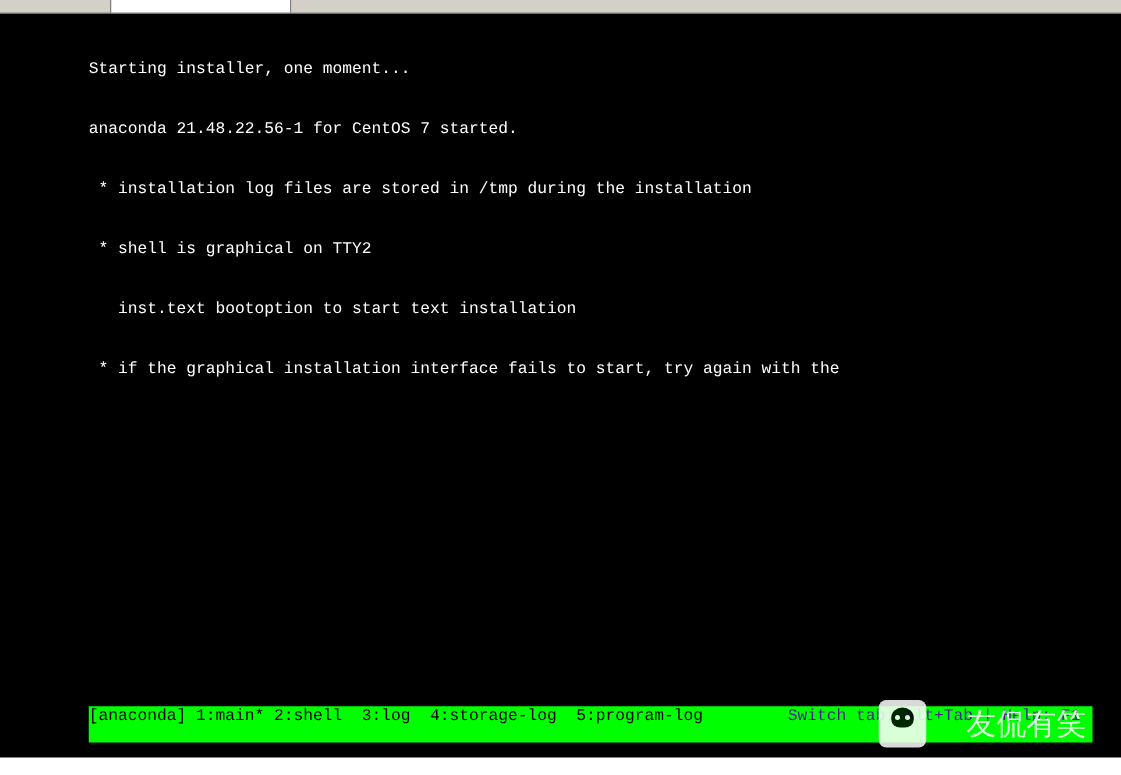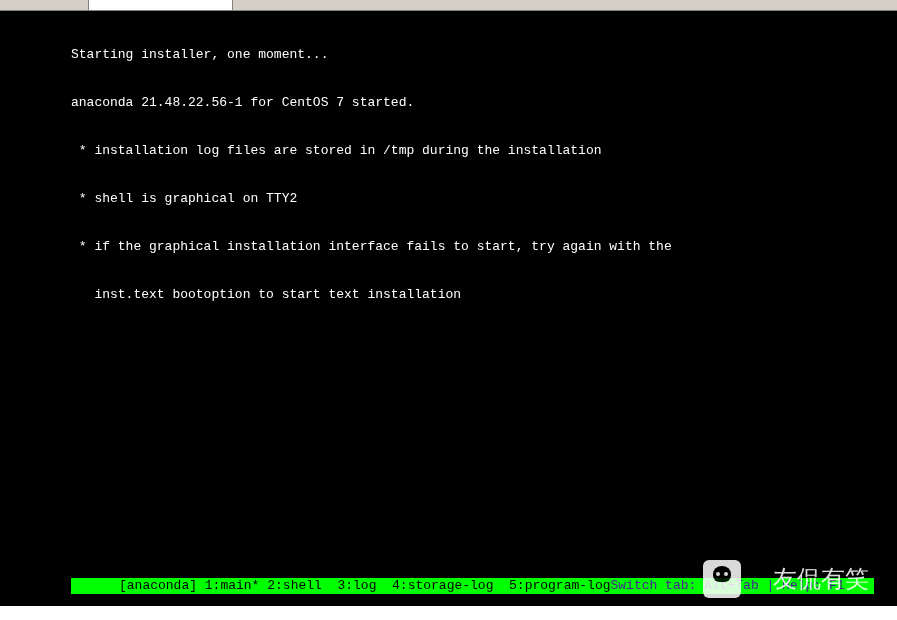--- a/index.html
+++ b/index.html
@@ -46,30 +46,29 @@
       white-space: pre;
     }
     .terminal-line {
       padding-left: 71px;
     }
     .status-bar {
       position: absolute;
       bottom: 14px;
       left: 71px;
       right: 23px;
-      height: 16px;
+      height: 29px;
       background: #00ff00;
       color: #000;
       font-family: "Courier New", monospace;
       font-size: 13px;
       line-height: 16px;
       display: flex;
-      justify-content: flex-start;
+      justify-content: space-between;
       white-space: pre;
-      padding-left: 48px;
     }
     .status-left {
       color: #000;
     }
     .status-right {
       color: #4c1d95;
       padding-right: 2px;
     }
     .bottom-area {
       position: absolute;
@@ -131,22 +130,22 @@
 
 <div class="top-bar">
   <div class="tab-area"></div>
 </div>
 
 <div class="terminal">
   <div class="terminal-line">Starting installer, one moment...</div>
   <div class="terminal-line">anaconda 21.48.22.56-1 for CentOS 7 started.</div>
   <div class="terminal-line"> * installation log files are stored in /tmp during the installation</div>
   <div class="terminal-line"> * shell is graphical on TTY2</div>
+  <div class="terminal-line">   inst.text bootoption to start text installation</div>
   <div class="terminal-line"> * if the graphical installation interface fails to start, try again with the</div>
-  <div class="terminal-line">   inst.text bootoption to start text installation</div>
 
   <div class="status-bar">
     <span class="status-left">[anaconda] 1:main* 2:shell  3:log  4:storage-log  5:program-log</span>
     <span class="status-right">Switch tab: Alt+Tab | Help: F1 </span>
   </div>
 </div>
 
 <div class="bottom-area"></div>
 
 <div class="watermark">

